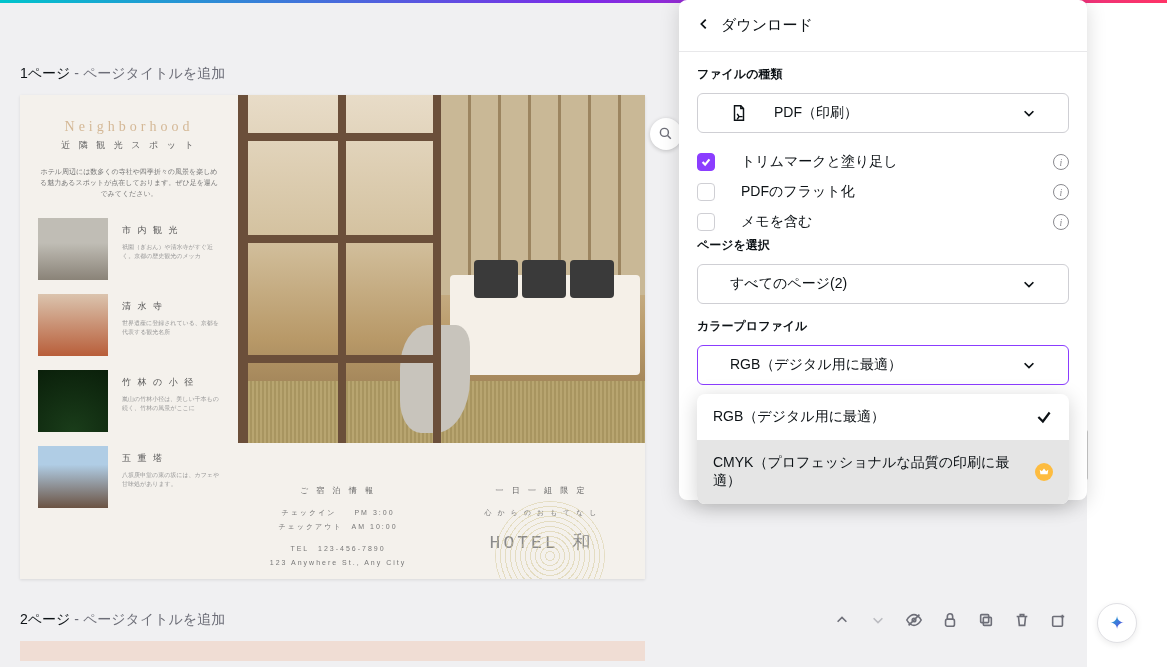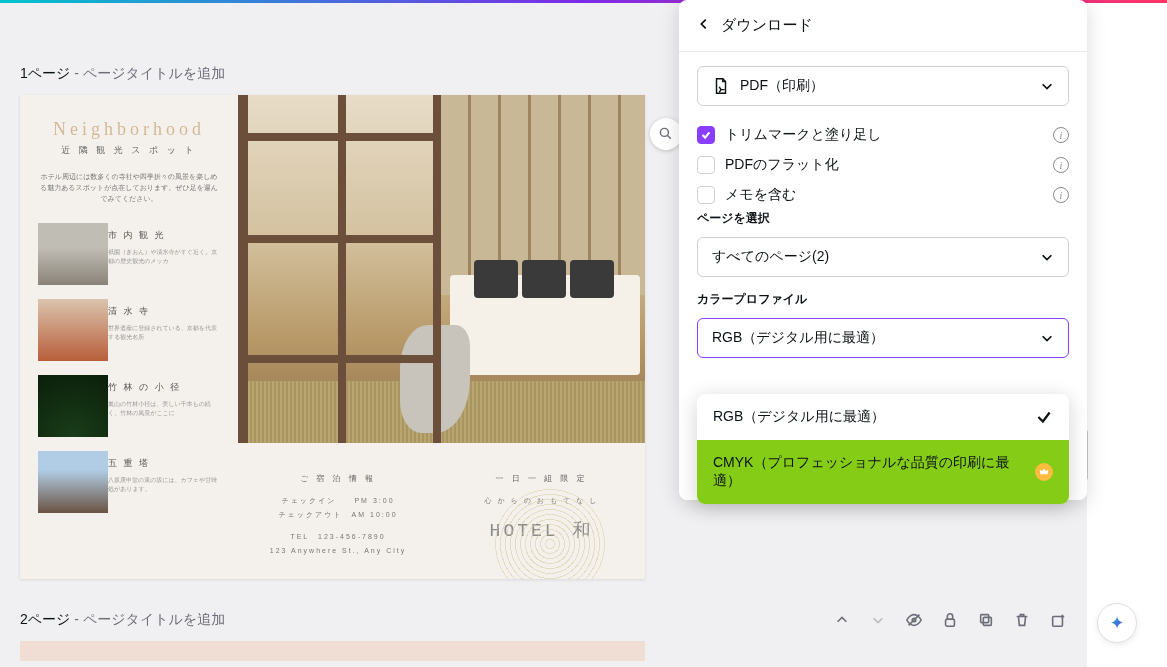--- a/index.html
+++ b/index.html
@@ -12,25 +12,25 @@
     .page-header { display: flex; align-items: center; padding: 0 20px; height: 42px; margin-top: 50px; }
     .page-title { font-size: 14px; color: #0d1216; flex: 1; }
     .page-title .add { color: #6d6e78; text-align: center; }
     .page-tools { display: flex; gap: 18px; align-items: center; }
     .tool-icon { width: 18px; height: 18px; cursor: pointer; display: flex; align-items: center; justify-content: center; }
     .tool-icon svg { stroke: #6d6e78; fill: none; stroke-width: 1.8; }
     
     .design-page { margin: 0 20px 20px; background: #f4f1ec; width: 625px; height: 484px; box-shadow: 0 1px 3px rgba(0,0,0,0.1); display: flex; position: relative; overflow: hidden; }
     
     .left-col { width: 218px; background: #f4f1ec; padding: 24px 18px; }
-    .neighborhood-title { font-family: Georgia, serif; color: #d4b896; font-size: 18px; letter-spacing: 4px; text-align: center; margin-bottom: 4px; }
+    .neighborhood-title { font-family: Georgia, serif; color: #d4b896; font-size: 14px; letter-spacing: 4px; text-align: center; margin-bottom: 4px; }
     .neighborhood-sub { font-size: 9px; text-align: center; letter-spacing: 3px; color: #666; margin-bottom: 14px; }
     .neighborhood-desc { font-size: 7px; text-align: center; color: #777; line-height: 1.6; margin-bottom: 18px; }
     
-    .spot { display: flex; gap: 0; margin-bottom: 14px; }
+    .spot { display: flex; gap: 14px; margin-bottom: 14px; }
     .spot-img { width: 70px; height: 62px; background: #aaa; flex-shrink: 0; }
     .spot-img.i1 { background: linear-gradient(#c0bdb5 40%, #8a8378); }
     .spot-img.i2 { background: linear-gradient(#dbc4ae, #b85e3a); }
     .spot-img.i3 { background: linear-gradient(#b0cde5 30%, #6b5343); }
     .spot-img.i4 { background: radial-gradient(circle at 50% 100%, #1a3d1a, #0a1f0a); }
     .spot-text { padding-top: 6px; }
     .spot-name { font-size: 9px; letter-spacing: 2px; color: #555; margin-bottom: 6px; }
     .spot-desc { font-size: 6px; color: #999; line-height: 1.6; }
     
     .room-img { position: absolute; left: 218px; top: 0; width: 407px; height: 348px; background: linear-gradient(180deg, #e8dcc8 0%, #d4c2a0 40%, #b89968 70%, #8a6f4a 100%); }
@@ -45,51 +45,51 @@
     .room-back { position: absolute; left: 418px; top: 0; width: 207px; height: 200px; background: #c9b896; }
     .room-back .vline { position: absolute; width: 3px; height: 200px; background: #9c8560; }
     .bed { position: absolute; left: 430px; top: 180px; width: 190px; height: 100px; background: #f5f0e8; border-radius: 4px; }
     .pillow { position: absolute; background: #3a3a3a; width: 44px; height: 38px; border-radius: 4px; }
     .pillow.p1 { left: 454px; top: 165px; }
     .pillow.p2 { left: 502px; top: 165px; }
     .pillow.p3 { left: 550px; top: 165px; }
     .blanket { position: absolute; left: 380px; top: 230px; width: 70px; height: 108px; background: #c8c4bc; border-radius: 40% 20% 50% 30%; }
     .tatami { position: absolute; left: 218px; top: 286px; width: 407px; height: 62px; background: repeating-linear-gradient(90deg, #a89560, #a89560 2px, #b8a570 2px, #b8a570 4px); }
     
-    .info-row { position: absolute; left: 218px; top: 348px; width: 407px; height: 136px; background: #f4f1ec; display: flex; }
+    .info-row { position: absolute; left: 218px; top: 360px; width: 407px; height: 136px; background: #f4f1ec; display: flex; }
     .info-col { padding: 30px 16px; }
     .info-title { font-size: 8px; letter-spacing: 3px; text-align: center; color: #666; margin-bottom: 10px; }
     .info-line { font-size: 7px; letter-spacing: 2px; color: #777; line-height: 2; text-align: center; white-space: pre; }
     .hotel-big { font-family: Liberation Mono, monospace; font-size: 18px; letter-spacing: 3px; color: #8a8a8a; margin-top: 10px; text-align: center; }
     .wave-deco { position: absolute; right: 40px; bottom: -20px; width: 110px; height: 110px; border-radius: 50%; background: repeating-radial-gradient(circle, transparent 0 4px, #d4c896 4px 5px); opacity: 0.5; }
     
     .page2-header { display: flex; align-items: center; padding: 0 20px; height: 42px; margin-top: 10px; }
     .page2-preview { margin: 0 20px; width: 625px; height: 20px; background: #f0ddd4; }
     
     
     .sidebar { position: absolute; top: 0; right: 80px; width: 408px; height: 500px; background: #fff; border-radius: 8px; box-shadow: 0 4px 20px rgba(0,0,0,0.15); z-index: 100; }
     .sidebar-header { display: flex; align-items: center; gap: 10px; padding: 16px 18px; border-bottom: 1px solid #e8e8ea; }
     .back-btn { cursor: pointer; }
     .sidebar-title { font-size: 15px; font-weight: 500; color: #0d1216; }
     .sidebar-body { padding: 14px 18px; }
     .section-label { font-size: 12px; font-weight: 600; color: #0d1216; margin-bottom: 10px; }
     
-    .select-box { display: flex; align-items: center; gap: 10px; border: 1px solid #cfcfd4; border-radius: 6px; padding: 10px 14px; cursor: pointer; margin-bottom: 14px; }
+    .select-box { display: flex; align-items: center; gap: 26px; border: 1px solid #cfcfd4; border-radius: 6px; padding: 10px 32px; cursor: pointer; margin-bottom: 14px; }
     .select-box.purple { border: 1.5px solid #8b3dff; }
     .select-text { flex: 1; font-size: 14px; color: #0d1216; }
     
-    .checkbox-row { display: flex; align-items: center; gap: 10px; padding: 6px 0; }
+    .checkbox-row { display: flex; align-items: center; gap: 26px; padding: 6px 0; }
     .cb { width: 18px; height: 18px; border: 1.5px solid #cfcfd4; border-radius: 4px; display: flex; align-items: center; justify-content: center; flex-shrink: 0; }
     .cb.checked { background: #8b3dff; border-color: #8b3dff; }
     .cb-label { font-size: 14px; color: #0d1216; flex: 1; }
     .info-icon { width: 16px; height: 16px; border: 1.3px solid #8a8a8f; border-radius: 50%; display: flex; align-items: center; justify-content: center; font-size: 10px; color: #8a8a8f; font-style: italic; font-family: serif; }
     
     .dropdown-options { position: absolute; top: 394px; left: 18px; right: 18px; background: #fff; border-radius: 8px; box-shadow: 0 4px 20px rgba(0,0,0,0.18); overflow: hidden; z-index: 200; }
     .opt { display: flex; align-items: center; padding: 14px 16px; font-size: 14px; color: #0d1216; cursor: pointer; }
-    .opt.hover { background: #84cc16; justify-content: flex-end; }
+    .opt.hover { background: #e5e5e5; justify-content: flex-end; }
     .opt-text { flex: 1; }
     .crown { width: 18px; height: 18px; background: #fdbc40; border-radius: 50%; display: flex; align-items: center; justify-content: center; }
     
     .sidebar-bg-line { position: absolute; bottom: 10px; left: 18px; right: 18px; height: 4px; background: linear-gradient(90deg, #7d2ae8, #a855f7); border-radius: 6px; z-index: 90; }
     
     .zoom-bubble { position: absolute; left: 650px; top: 115px; width: 32px; height: 32px; background: #fff; border-radius: 50%; box-shadow: 0 1px 4px rgba(0,0,0,0.2); display: flex; align-items: center; justify-content: center; z-index: 50; }
     
     .fab { position: absolute; right: 30px; bottom: 24px; width: 40px; height: 40px; border-radius: 50%; background: #fff; border: 1px solid #e0e0e4; display: flex; align-items: center; justify-content: center; cursor: pointer; box-shadow: 0 2px 6px rgba(0,0,0,0.08); }
     .sparkle { background: linear-gradient(135deg, #00c4cc, #7d2ae8); -webkit-background-clip: text; color: transparent; font-size: 18px; }
     
@@ -289,20 +289,21 @@
 <div class="sidebar">
   <div class="sidebar-header">
     <span class="back-btn">
       <svg viewBox="0 0 16 16" width="14" stroke="#0d1216" fill="none" stroke-width="2">
           <path d="M10 3L5 8l5 5"></path>
         </svg>
     </span>
     <span class="sidebar-title">ダウンロード</span>
   </div>
   <div class="sidebar-body">
+    <div class="section-label">ファイルの種類</div>
     <div class="select-box">
       <svg viewBox="0 0 20 20" width="18" stroke="#0d1216" fill="none" stroke-width="1.6">
           <path d="M5 2h7l3 3v13H5z"></path>
           <path d="M12 2v3h3"></path>
           <path d="M10 14h4M8 11l2 3-2 3"></path>
         </svg>
       <span class="select-text">PDF（印刷）</span>
       <svg viewBox="0 0 16 16" width="14" stroke="#0d1216" fill="none" stroke-width="2">
           <path d="M3 6l5 5 5-5"></path>
         </svg>

